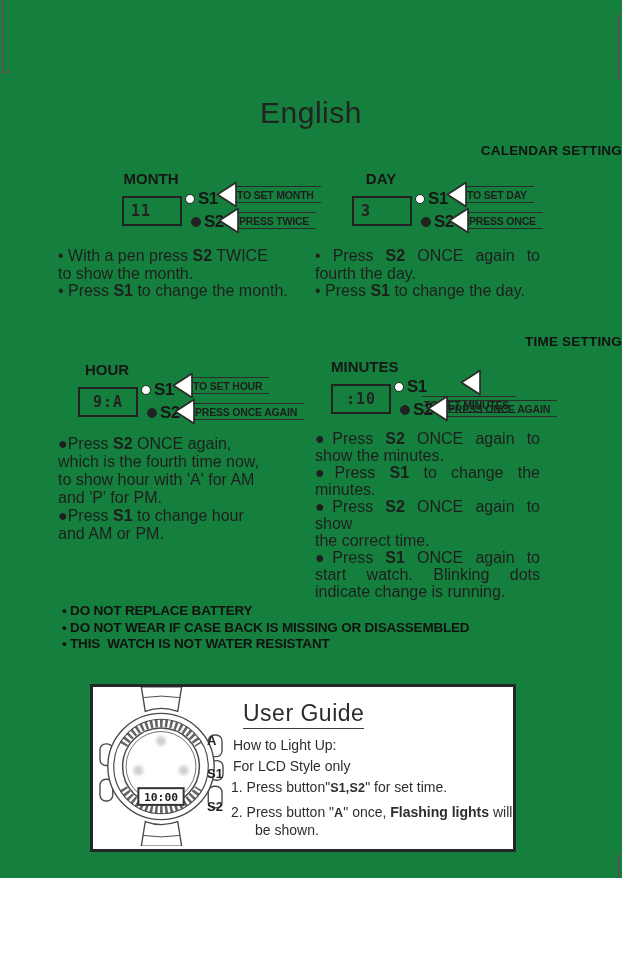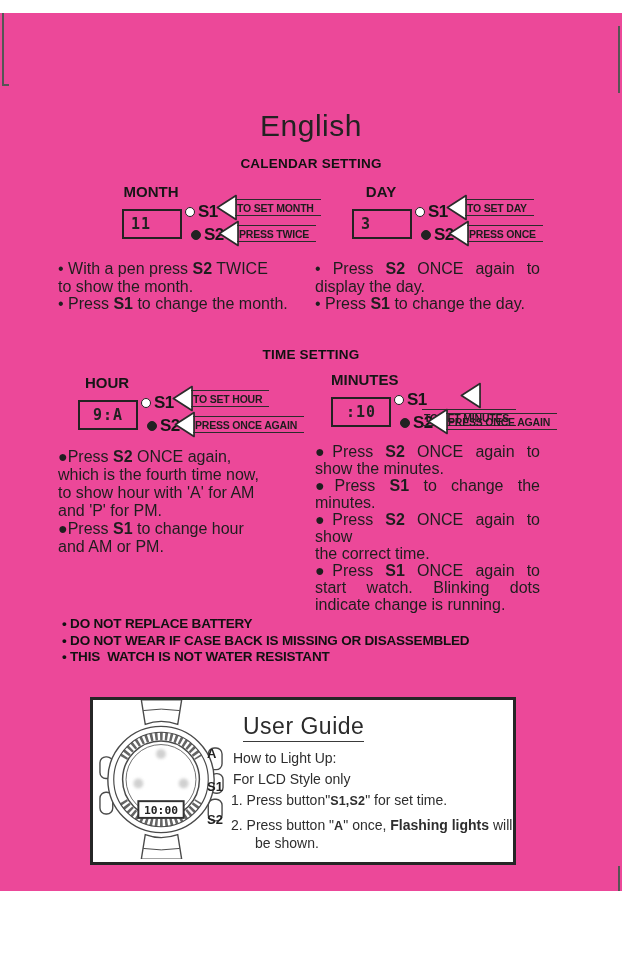--- a/index.html
+++ b/index.html
@@ -1,23 +1,23 @@
 <!DOCTYPE html>
 <html><head>
 <meta charset="utf-8">
 <style>
   html,body{margin:0;padding:0;background:#fff;}
-  .page{position:relative;width:622px;height:878px;background:#ec4899;overflow:hidden;
-        font-family:"Liberation Sans",sans-serif;color:#1e1e1e;margin-top:13px;}
+  .page{position:relative;width:622px;height:878px;background:#15803d;overflow:hidden;
+        font-family:"Liberation Sans",sans-serif;color:#1e1e1e;}
   
   .crop{position:absolute;background:#555;}
   
   .page-title{position:absolute;left:0;right:0;top:96px;text-align:center;
               font-size:30px;font-weight:400;letter-spacing:.5px;color:#222;}
-  .section-heading{position:absolute;left:0;right:0;text-align:center;
+  .section-heading{position:absolute;left:0;right:0;text-align:right;
                    font-size:13.5px;font-weight:bold;letter-spacing:.2px;color:#111;}
   
   .diagram{position:absolute;width:215px;height:72px;}
   .diag-label{position:absolute;left:0;top:0;width:58px;text-align:center;
               font-size:15px;font-weight:bold;white-space:nowrap;color:#161616;}
   .lcd-box{position:absolute;left:0;top:26px;width:56px;height:26px;
            border:2.5px solid #222;border-radius:0;display:flex;align-items:center;}
   .lcd-text{font-family:"DejaVu Sans Mono",monospace;font-weight:bold;font-size:15px;
             letter-spacing:1px;color:#222;width:100%;text-align:center;}
   .lcd-left .lcd-text{text-align:left;padding-left:7px;}
@@ -122,21 +122,21 @@
     </div>
   </div>
 
   <div class="col" style="left:58px;top:247px;width:254px;">
     <div class="tl"><span>• With a pen press </span><b>S2</b><span> TWICE</span></div>
     <div class="tl"><span>to show the month.</span></div>
     <div class="tl"><span>• Press </span><b>S1</b><span> to change the month.</span></div>
   </div>
   <div class="col" style="left:315px;top:247px;width:225px;">
     <div class="tl js"><span>• Press </span><b>S2</b><span> ONCE again to</span></div>
-    <div class="tl"><span>display the day.</span></div>
+    <div class="tl"><span>fourth the day.</span></div>
     <div class="tl"><span>• Press </span><b>S1</b><span> to change the day.</span></div>
   </div>
 
   <div class="section-heading" style="top:334px;">TIME SETTING</div>
 
   <div class="diagram" style="left:78px;top:361px;">
     <div class="diag-label">HOUR</div>
     <div class="lcd-box">
       <span class="lcd-text">9:A</span>
     </div>

